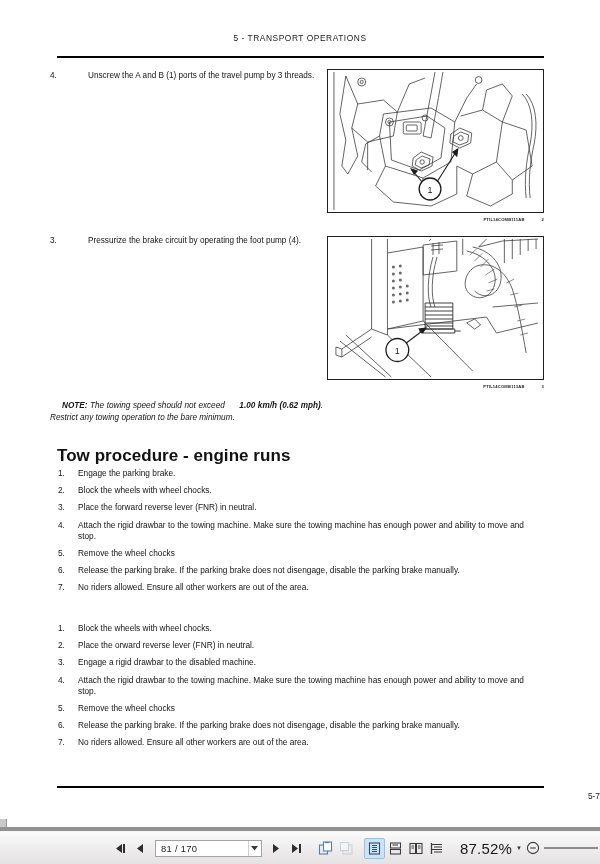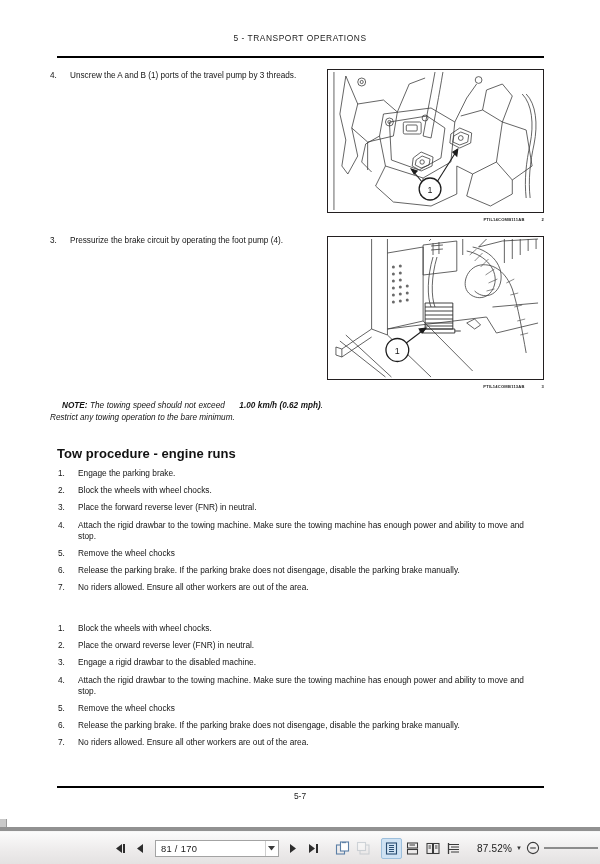--- a/index.html
+++ b/index.html
@@ -50,42 +50,42 @@
     position: absolute;
     background: #000;
   }
   #rule-top { left: 57px; top: 56px; width: 487px; height: 1.6px; }
   #rule-bottom { left: 57px; top: 786px; width: 487px; height: 1.6px; }
 
   .folio {
     position: absolute;
     left: 0; top: 791px;
     width: 600px;
-    text-align: center;
+    text-align: right;
     font-size: 8.4px;
     color: #1b1b1b;
   }
 
   
   .step-row {
     position: absolute;
     left: 50px;
     width: 275px;
     font-size: 8.2px;
     line-height: 11.4px;
     color: #141414;
   }
   .step-row .num {
     position: absolute;
     left: 0; top: 0;
     width: 16px;
   }
   .step-row .txt {
     display: block;
-    margin-left: 20px;
+    margin-left: 38px;
   }
   #step-4 { top: 70px; }
   #step-3 { top: 235px; }
 
   
   .figure {
     position: absolute;
     left: 327px;
     width: 217px;
     background: #fff;
@@ -121,21 +121,21 @@
     font-style: italic;
     text-align: justify;
     color: #141414;
   }
   #note b { font-style: italic; font-weight: bold; padding-left: 12px; }
 
   
   .sec-head {
     position: absolute;
     left: 57px;
-    font-size: 13px;
+    font-size: 17px;
     font-weight: bold;
     color: #111;
     letter-spacing: 0.05px;
   }
   #head-runs { top: 446px; }
   #head-norun { top: 601px; }
 
   .olist {
     position: absolute;
     left: 57px;
@@ -197,21 +197,21 @@
     border-radius: 2px;
     flex: 0 0 auto;
   }
   .tb-btn.active {
     background: #cfe2f3;
     border-color: #9dbfdc;
   }
   .tb-btn.disabled { opacity: 0.34; }
   .tb-sep { width: 7px; flex: 0 0 auto; }
   .page-field {
-    width: 124px; height: 17px;
+    width: 107px; height: 17px;
     background: #fff;
     border: 1px solid #a3a3a3;
     display: flex;
     align-items: center;
     margin: 0 4px;
     flex: 0 0 auto;
   }
   .page-field .val {
     flex: 1;
     font-size: 9.4px;
@@ -221,21 +221,21 @@
   }
   .page-field .caret {
     width: 13px;
     border-left: 1px solid #cfcfcf;
     height: 100%;
     display: flex;
     align-items: center;
     justify-content: center;
   }
   .zoom-val {
-    font-size: 10px;
+    font-size: 15px;
     color: #1a1a1a;
     letter-spacing: 0.2px;
     margin: 0 4px 0 12px;
     flex: 0 0 auto;
   }
   .mini-caret { font-size: 6px; color: #333; line-height: 1; }
   .zoom-slider {
     width: 54px; height: 21px;
     display: flex;
     align-items: center;

